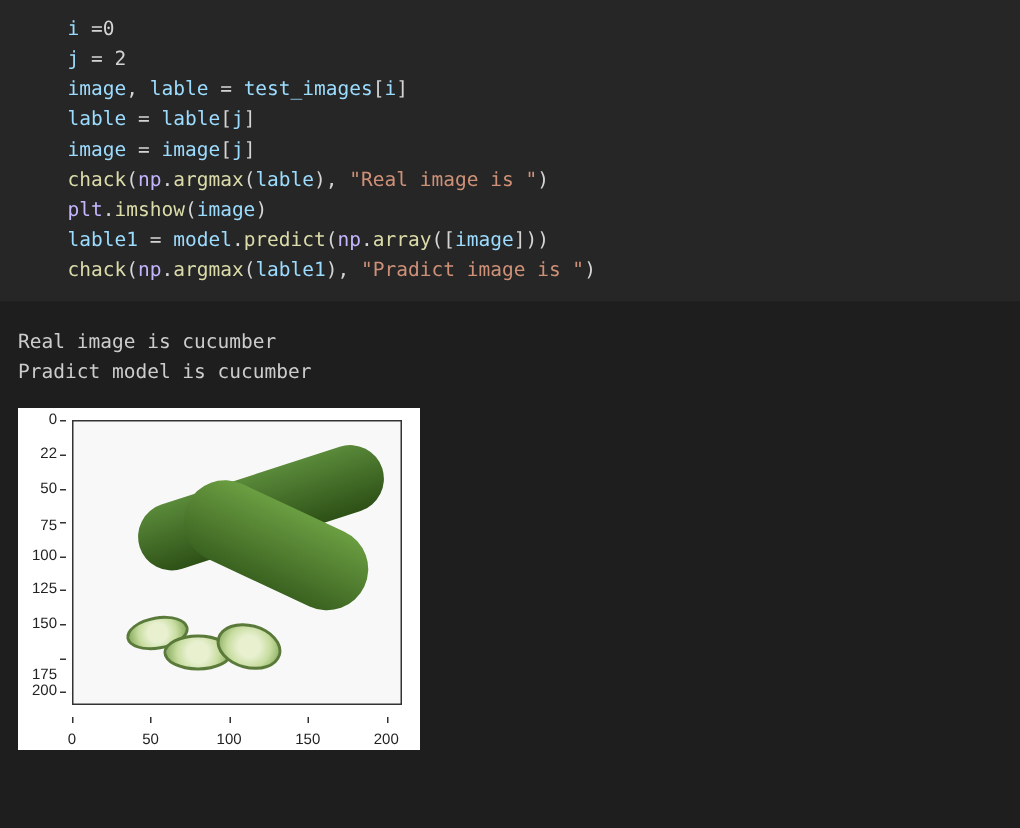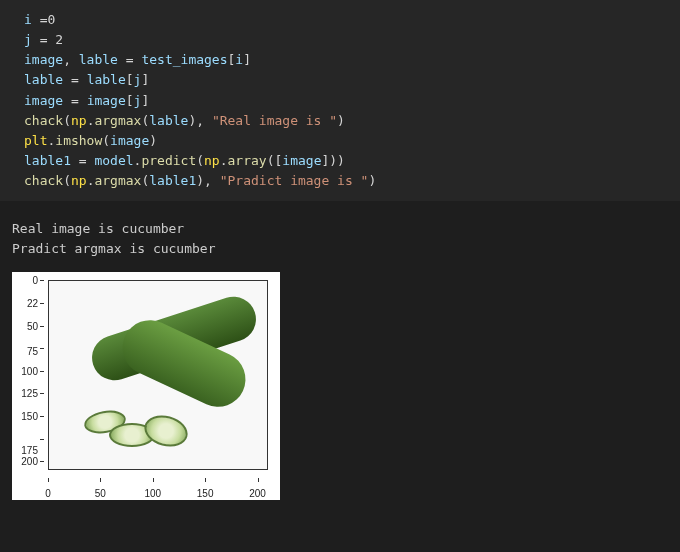--- a/index.html
+++ b/index.html
@@ -7,29 +7,29 @@
       background: #1e1e1e;
       font-family: 'Consolas', 'Monaco', monospace;
       font-size: 13px;
       color: #d4d4d4;
       width: 680px;
       height: 552px;
       overflow: hidden;
     }
     .code-cell {
       background: #262626;
-      padding: 10px 12px 10px 21px;
+      padding: 10px 12px 10px 42px;
       line-height: 1.55;
       border-left: 3px solid transparent;
     }
     .code-line { white-space: pre; }
     .c-var { color: #9cdcfe; }
     .c-op { color: #d4d4d4; }
     .c-func { color: #dcdcaa; }
-    .c-mod { color: #fde047; }
+    .c-mod { color: #c4b5fd; }
     .c-str { color: #ce9178; }
     .c-paren { color: #d4d4d4; }
     .output-area {
       padding: 18px 12px 12px 12px;
       background: #1e1e1e;
       font-family: 'Consolas', 'Monaco', monospace;
       color: #cccccc;
       line-height: 1.5;
     }
     .output-text { white-space: pre; margin-bottom: 14px; }
@@ -134,21 +134,21 @@
   <div class="code-line"><span class="c-var">lable</span><span class="c-op"> = </span><span class="c-var">lable</span><span class="c-paren">[</span><span class="c-var">j</span><span class="c-paren">]</span></div>
   <div class="code-line"><span class="c-var">image</span><span class="c-op"> = </span><span class="c-var">image</span><span class="c-paren">[</span><span class="c-var">j</span><span class="c-paren">]</span></div>
   <div class="code-line"><span class="c-func">chack</span><span class="c-paren">(</span><span class="c-mod">np</span><span class="c-op">.</span><span class="c-func">argmax</span><span class="c-paren">(</span><span class="c-var">lable</span><span class="c-paren">), </span><span class="c-str">"Real image is "</span><span class="c-paren">)</span></div>
   <div class="code-line"><span class="c-mod">plt</span><span class="c-op">.</span><span class="c-func">imshow</span><span class="c-paren">(</span><span class="c-var">image</span><span class="c-paren">)</span></div>
   <div class="code-line"><span class="c-var">lable1</span><span class="c-op"> = </span><span class="c-var">model</span><span class="c-op">.</span><span class="c-func">predict</span><span class="c-paren">(</span><span class="c-mod">np</span><span class="c-op">.</span><span class="c-func">array</span><span class="c-paren">([</span><span class="c-var">image</span><span class="c-paren">]))</span></div>
   <div class="code-line"><span class="c-func">chack</span><span class="c-paren">(</span><span class="c-mod">np</span><span class="c-op">.</span><span class="c-func">argmax</span><span class="c-paren">(</span><span class="c-var">lable1</span><span class="c-paren">), </span><span class="c-str">"Pradict image is "</span><span class="c-paren">)</span></div>
 </div>
 
 <div class="output-area">
   <div class="output-text"><span>Real image is cucumber</span>
-<span>Pradict argmax is cucumber</span></div>
+<span>Pradict model is cucumber</span></div>
 
   <div class="chart-container">
     <div class="y-ticks">
         <div class="y-tick" style="top: 0px;">0</div>
         <div class="y-tick-mark" style="top: 0px;"></div>
         <div class="y-tick" style="top: 22.619px;">22</div>
         <div class="y-tick-mark" style="top: 22.619px;"></div>
         <div class="y-tick" style="top: 45.2381px;">50</div>
         <div class="y-tick-mark" style="top: 45.2381px;"></div>
         <div class="y-tick" style="top: 71px;">75</div>

